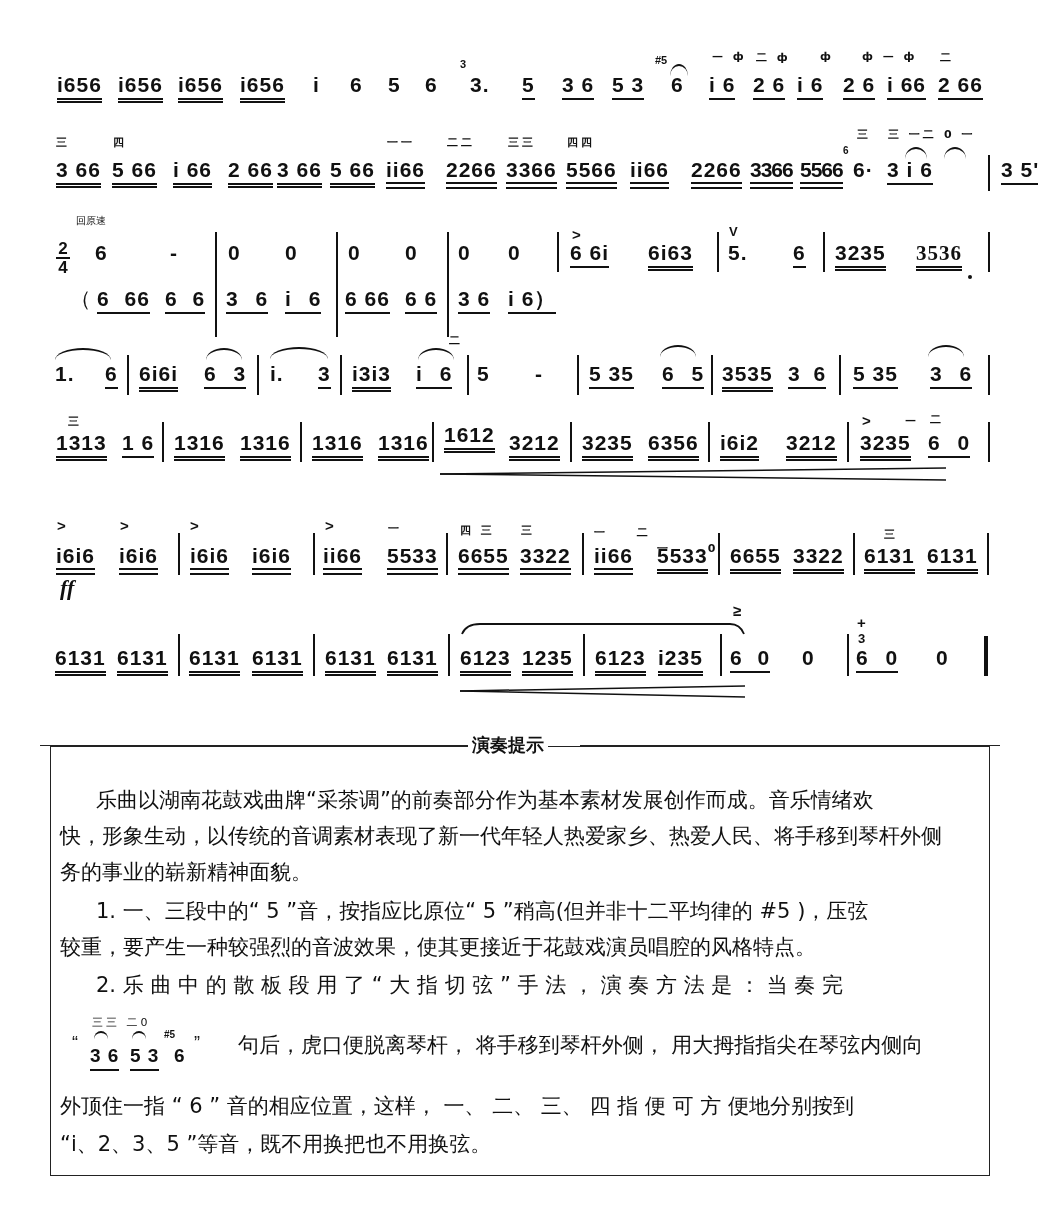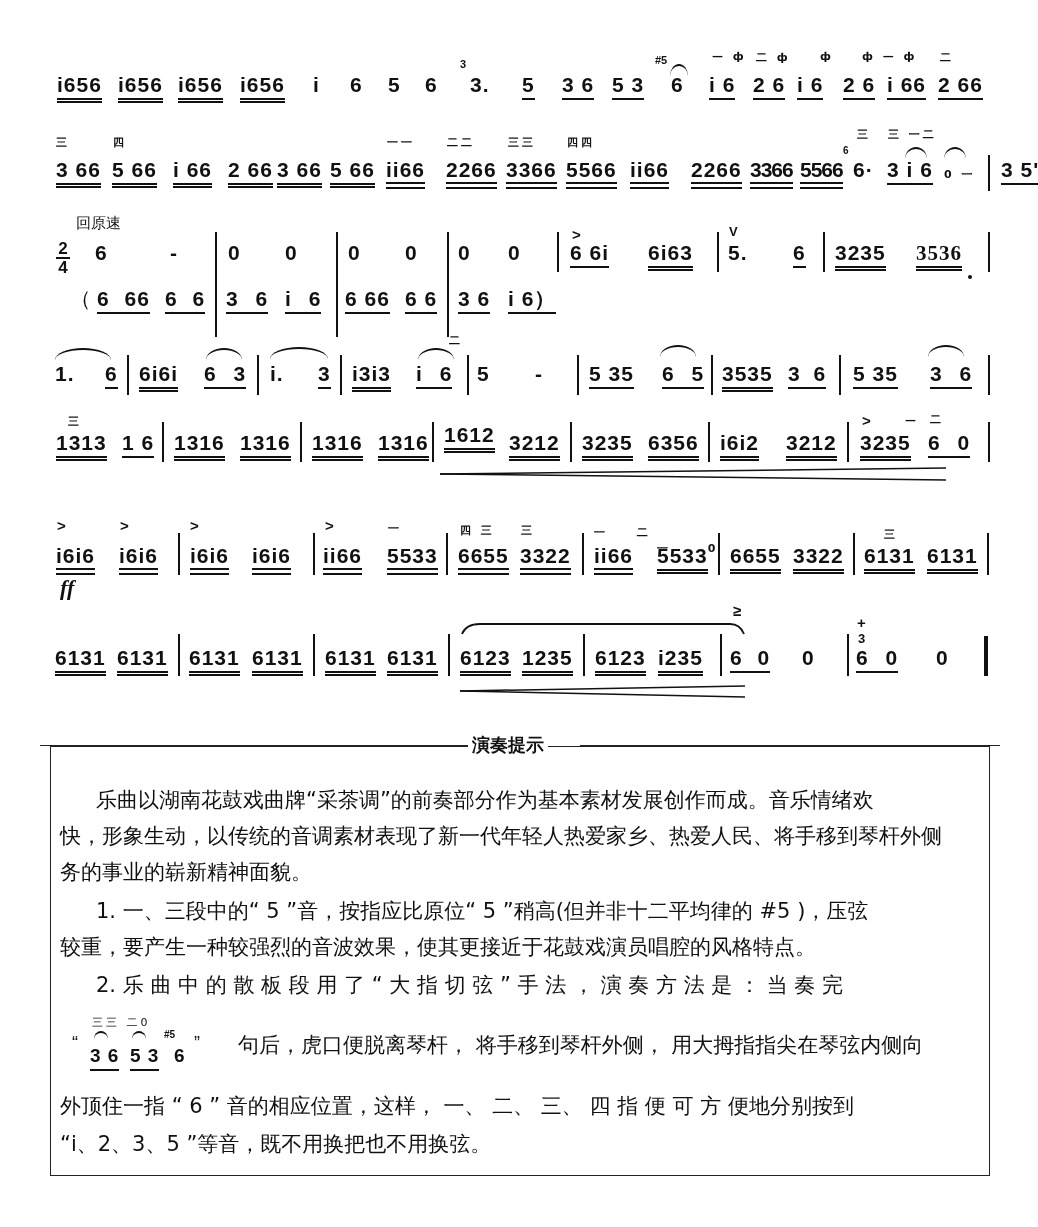--- a/index.html
+++ b/index.html
@@ -12,21 +12,21 @@
   .ul2 { border-bottom: 5px double #111; padding-bottom: 2px; }
   .ul3 { border-bottom: 7px double #111; padding-bottom: 1px; }
   .bar { position: absolute; width: 2px; background: #111; }
   .dbar { position: absolute; width: 4px; background: #111; }
   .finger { position: absolute; font-size: 11px; font-weight: bold; white-space: nowrap;
             font-family: "DejaVu Sans", sans-serif; letter-spacing: 3px; }
   .mark { position: absolute; font-size: 15px; font-weight: bold; white-space: nowrap; }
   .slur { position: absolute; border-top: 2px solid #111; border-radius: 50% 50% 0 0 / 100% 100% 0 0; height: 10px; }
   .timesig { position: absolute; font-weight: bold; font-size: 17px; line-height: 17px; text-align: center; width: 14px; }
   .timesig .n { border-bottom: 2px solid #111; display: block; }
-  .tempo { position: absolute; font-size: 15px; font-family: Liberation Sans, sans-serif; text-align: right; }
+  .tempo { position: absolute; font-size: 10px; font-family: Liberation Sans, sans-serif; text-align: right; }
   .hairpin { position: absolute; }
   .ff { position: absolute; font-family: "Liberation Serif", serif; font-style: italic; font-weight: bold; font-size: 22px; }
   .dotbelow { position: absolute; width: 4px; height: 4px; border-radius: 50%; background: #111; }
 
   
   .tips { position: absolute; left: 50px; top: 746px; width: 940px; height: 430px;
           border: 1.5px solid #222; box-sizing: border-box; }
   .tips-title-wrap { position: absolute; left: 50px; top: 733px; width: 940px; height: 26px; }
   .tips-title { position: absolute; left: 418px; top: 0; background: #fff; padding: 0 4px;
                 font-size: 18px; font-weight: bold; font-family: "DejaVu Sans", sans-serif; }
@@ -72,21 +72,21 @@
 
 <div class="row" style="top:125px;height:75px;">
   <span class="finger" style="left:56px;top:10px;">三</span>
   <span class="finger" style="left:113px;top:10px;">四</span>
   <span class="finger" style="left:387px;top:10px;">一一</span>
   <span class="finger" style="left:447px;top:10px;">二二</span>
   <span class="finger" style="left:508px;top:10px;">三三</span>
   <span class="finger" style="left:567px;top:10px;">四四</span>
   <span class="finger" style="left:857px;top:2px;">三</span>
   <span class="finger" style="left:888px;top:2px;">三 一二</span>
-  <span class="finger" style="left:944px;top:2px;margin-top:40px;">0 一</span>
+  <span class="finger" style="left:944px;top:2px;">0 一</span>
   <span class="tok ul2" style="left:56px;top:34px;">3 66</span>
   <span class="tok ul2" style="left:112px;top:34px;">5 66</span>
   <span class="tok ul2" style="left:173px;top:34px;">i 66</span>
   <span class="tok ul2" style="left:228px;top:34px;">2 66</span>
   <span class="tok ul2" style="left:277px;top:34px;">3 66</span>
   <span class="tok ul2" style="left:330px;top:34px;">5 66</span>
   <span class="tok ul3" style="left:386px;top:34px;">ii66</span>
   <span class="tok ul3" style="left:446px;top:34px;">2266</span>
   <span class="tok ul3" style="left:506px;top:34px;">3366</span>
   <span class="tok ul3" style="left:566px;top:34px;">5566</span>

